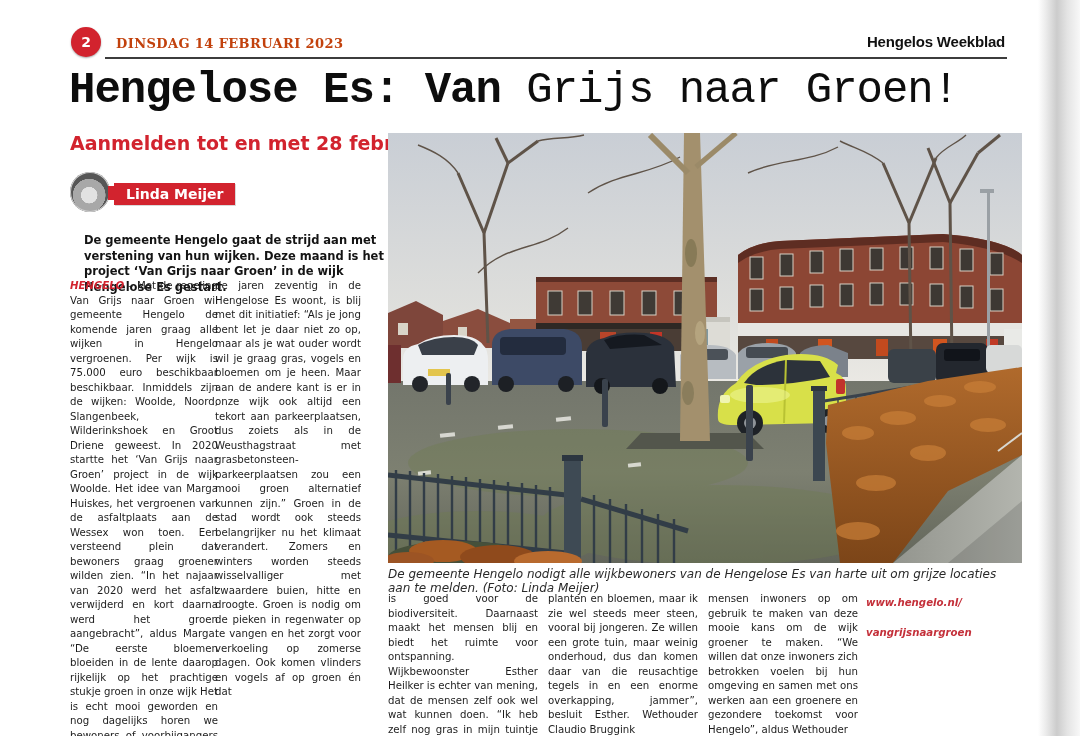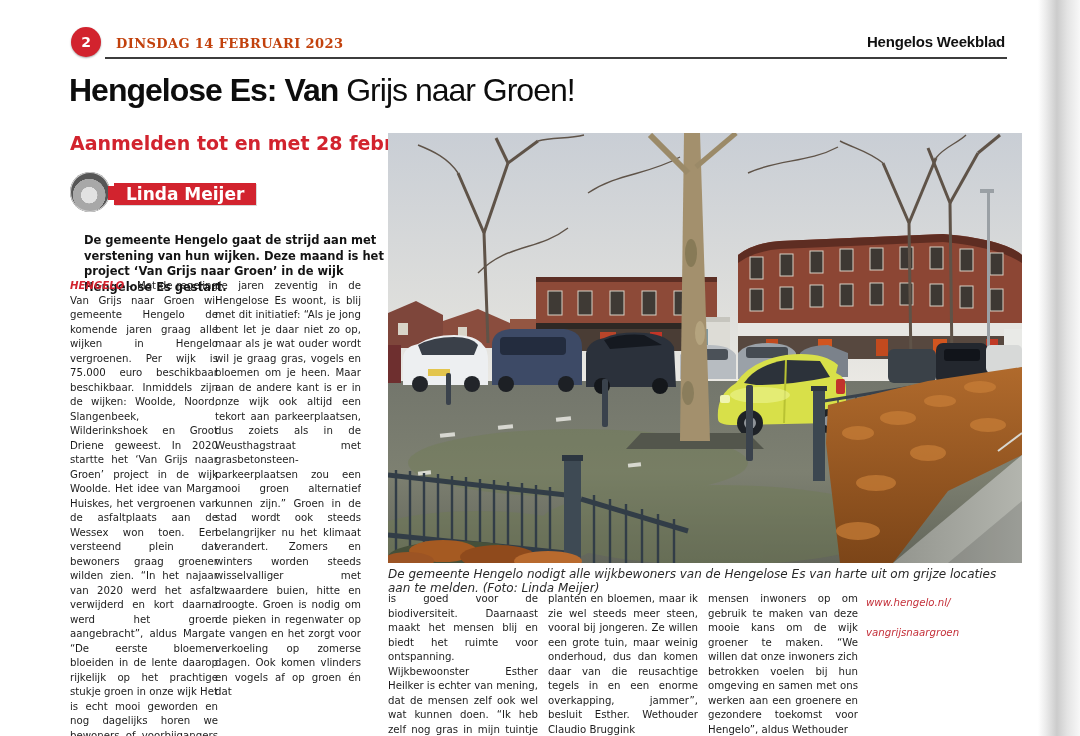--- a/index.html
+++ b/index.html
@@ -21,37 +21,37 @@
     font-size:13px;letter-spacing:.4px;color:#c2410c;
   }
   .masthead{
     right:75px;top:33px;font-family:"Liberation Sans", sans-serif;
     font-weight:bold;font-size:15px;letter-spacing:-.2px;color:#111;
   }
   .header-rule{left:105px;top:57px;width:902px;height:2px;background:#3c3c3c;}
 
   
   .headline{
-    left:69px;top:64px;width:960px;font-family:Liberation Sans, sans-serif;
-    font-size:32px;line-height:52px;letter-spacing:-1px;color:#0d0d0d;white-space:nowrap;
+    left:69px;top:64px;width:960px;font-family:Liberation Mono, monospace;
+    font-size:44px;line-height:52px;letter-spacing:-1px;color:#0d0d0d;white-space:nowrap;
   }
   .headline .hl-strong{font-weight:bold;}
   .headline .hl-light{font-weight:normal;}
 
   
   .kicker{left:70px;top:132px;font-size:19px;font-weight:bold;color:#d2232e;}
   .avatar{
     left:70px;top:172px;width:40px;height:40px;border-radius:50%;
     background:radial-gradient(circle at 48% 58%, #e2e2e2 0 26%, #a8a8a8 27% 52%, #565656 53% 100%);
     box-shadow:inset 0 0 0 1px #cfcfcf;
   }
   .byline-pointer{left:108px;top:186px;width:8px;height:14px;background:#d2232e;}
   .byline-tag{
     left:114px;top:183px;height:22px;padding:0 12px;background:#d2232e;
-    color:#fff;font-weight:bold;font-size:17px;display:flex;align-items:center;
+    color:#fff;font-weight:bold;font-size:14px;display:flex;align-items:center;
     box-shadow:1px 1px 0 rgba(0,0,0,.15);
   }
   .intro{
     left:70px;top:219px;width:308px;font-size:11.5px;line-height:15.5px;
     font-weight:bold;color:#141414;text-align:left;
   }
 
   
   .bodycol{
     font-size:10.2px;line-height:14.5px;text-align:justify;color:#1c1c1c;
@@ -62,21 +62,21 @@
   .lead-in{color:#d2232e;font-weight:bold;font-style:italic;}
   .subhead{
     color:#c4464d;font-weight:bold;font-size:15px;line-height:20.5px;
     margin:13px 0 10px 0;text-align:left;letter-spacing:0;
   }
   .col-bottom{top:592px;height:144px;}
   .col3{left:388px;width:150px;}
   .col4{left:548px;width:150px;}
   .col5{left:708px;width:150px;}
   .col6{left:866px;width:154px;text-align:left;}
-  .weblink{color:#c4303a;font-style:italic;font-weight:normal;display:block;line-height:15px;margin-top:15px;}
+  .weblink{color:#c4303a;font-style:italic;font-weight:bold;display:block;line-height:15px;margin-top:15px;}
   .weblink:first-of-type{margin-top:3px;}
 
   
   .photo{left:388px;top:133px;width:634px;height:430px;background:#cfd3d8;overflow:hidden;}
   .caption{
     left:388px;top:567px;width:634px;font-size:12px;font-style:italic;color:#2a2a2a;
   }
 
   
   .page-edge{

